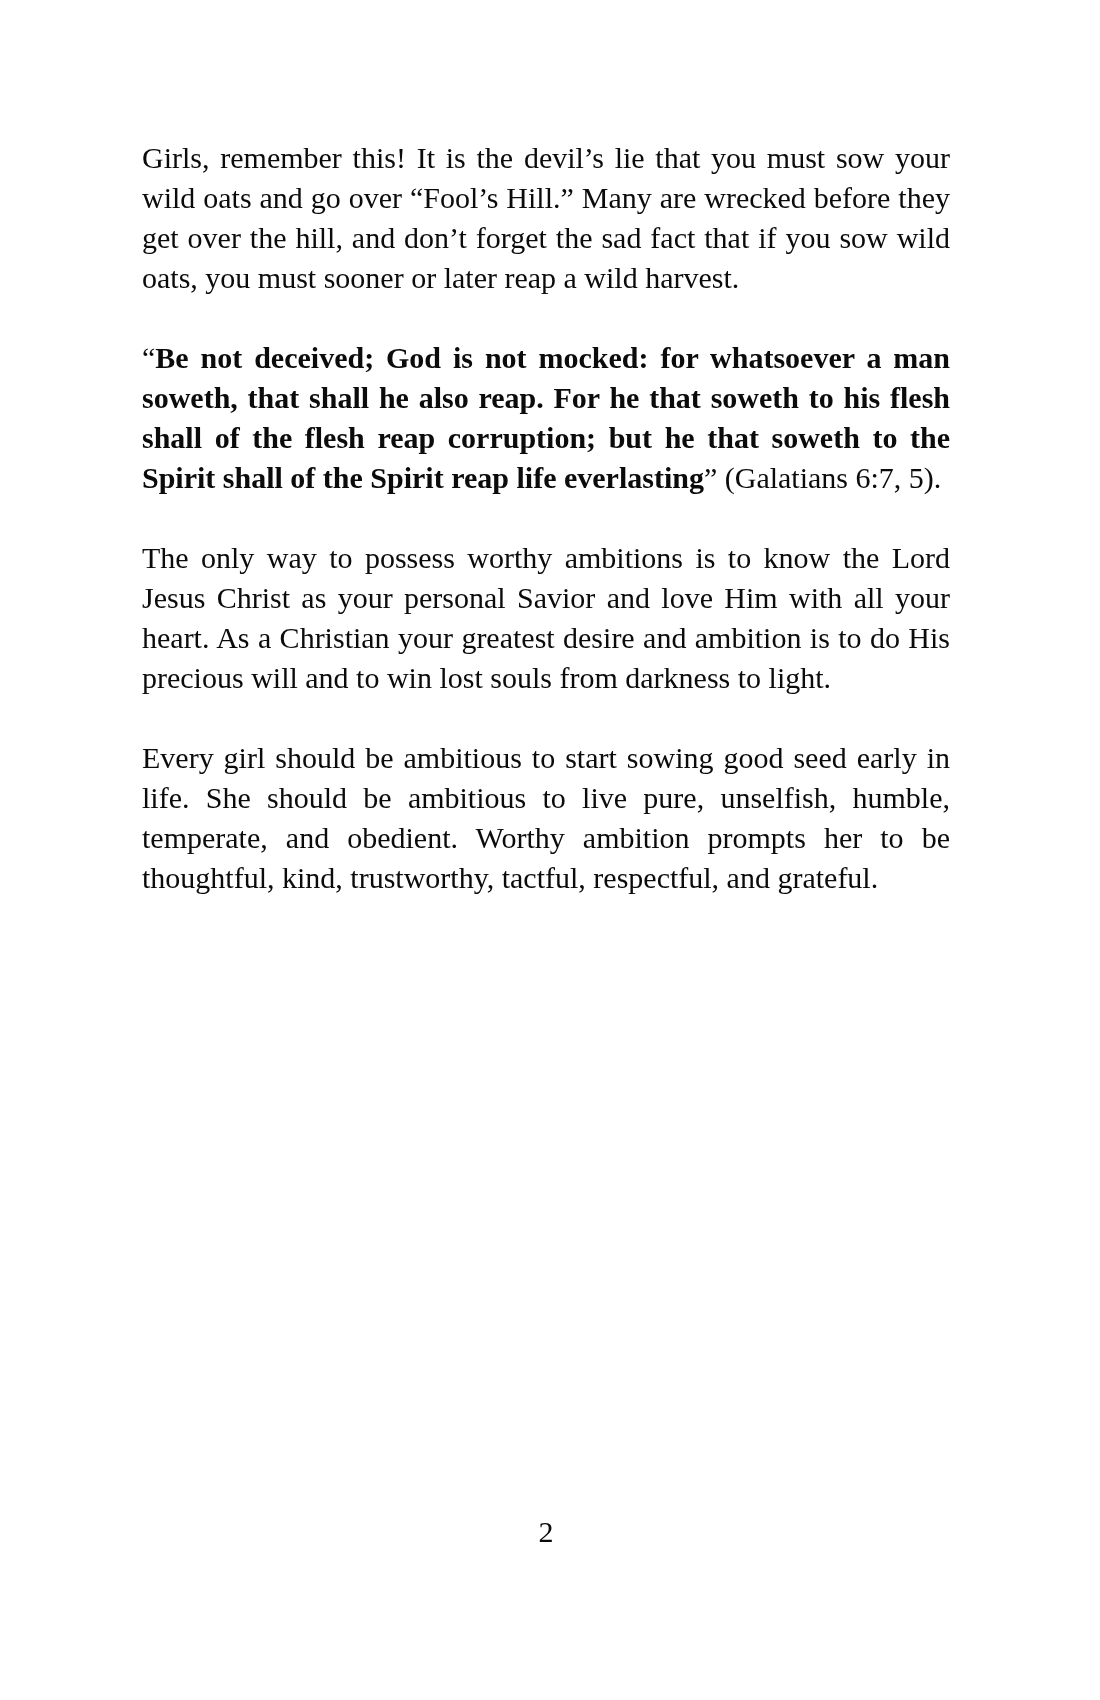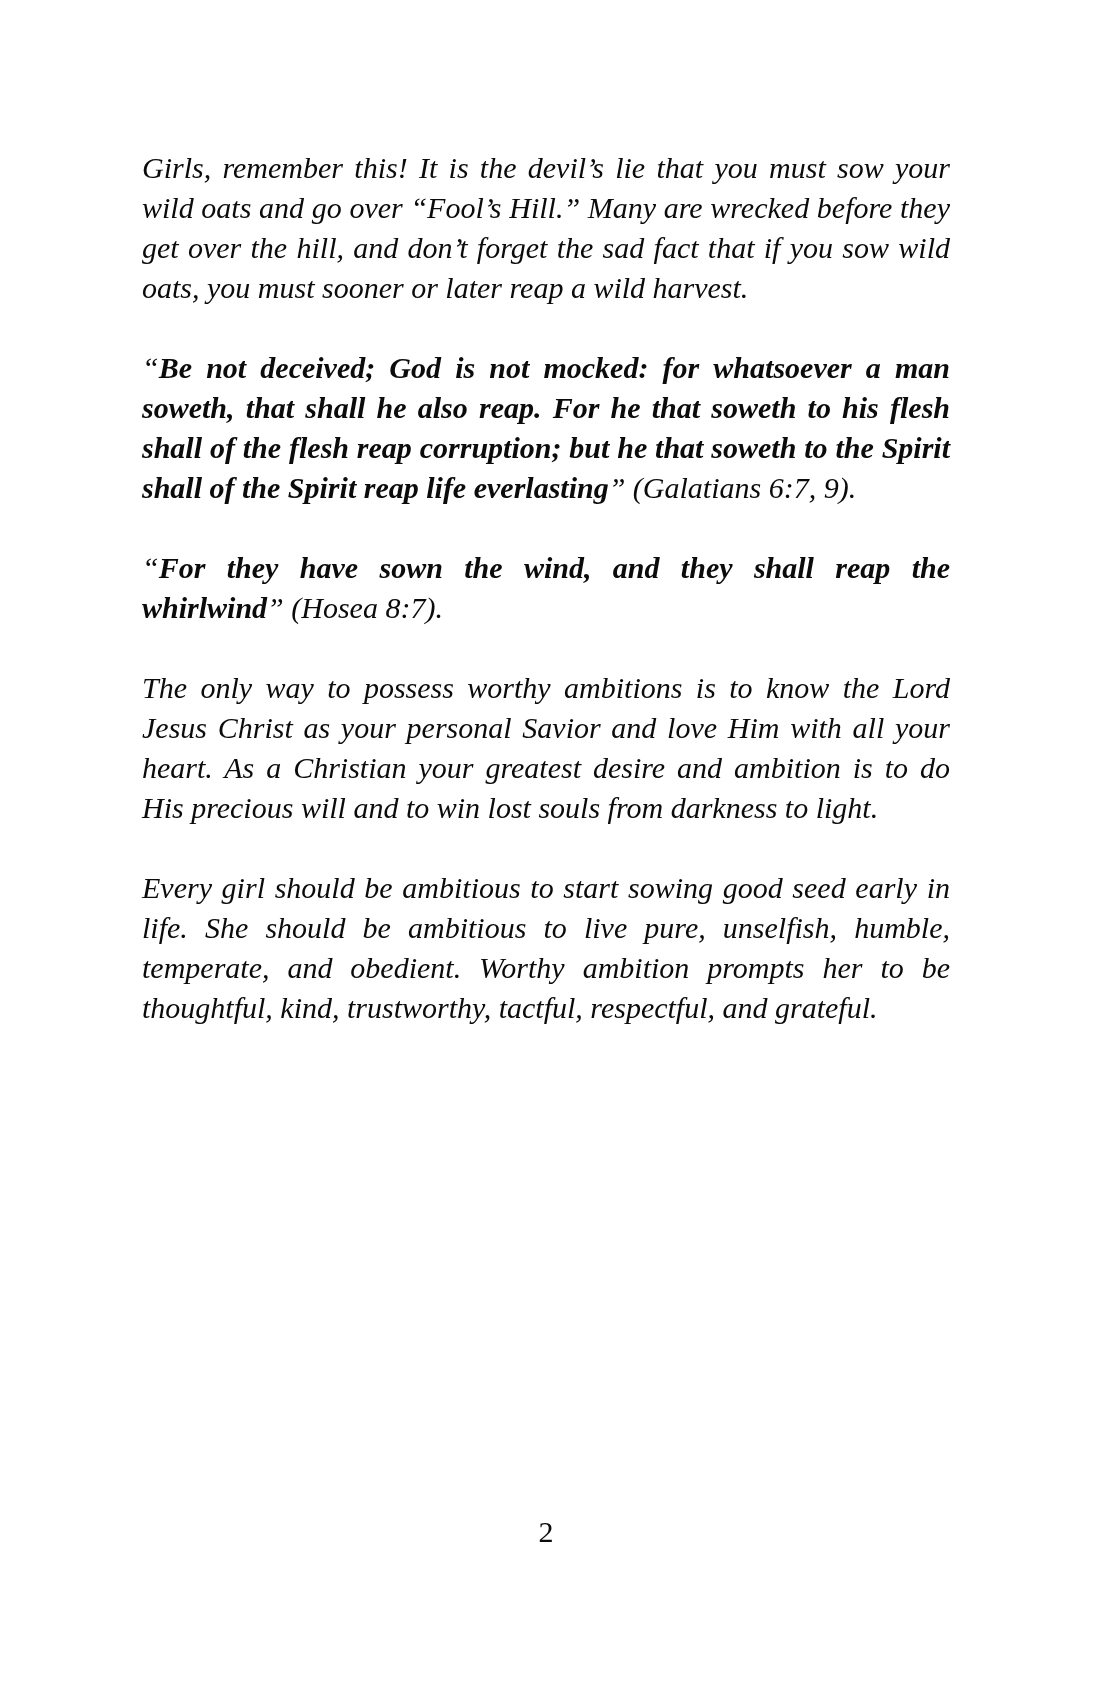--- a/index.html
+++ b/index.html
@@ -17,23 +17,22 @@
   .text-block {
     position: absolute;
     left: 142px;
     top: 138px;
     width: 808px;
     font-size: 30px;
     line-height: 40px;
     text-align: justify;
   }
   .para {
-    margin: 10px 0 40px 0;
+    margin: 0 0 40px 0;
     padding: 0;
-    font-style: italic;
   }
   .para:last-child {
     margin-bottom: 0;
   }
   .scripture b {
     font-weight: bold;
   }
   .scripture .ref {
     font-weight: normal;
   }
@@ -47,23 +46,22 @@
     line-height: 40px;
   }
 </style>
 </head>
 <body>
 
 <main class="text-block">
 
   <p class="para plain"><span>Girls, remember this! It is the devil’s lie that you must sow your wild oats and go over “Fool’s Hill.” Many are wrecked before they get over the hill, and don’t forget the sad fact that if you sow wild oats, you must sooner or later reap a wild harvest.</span></p>
 
-  <p class="para scripture"><span class="q">“</span><b>Be not deceived; God is not mocked: for whatsoever a man soweth, that shall he also reap. For he that soweth to his flesh shall of the flesh reap corruption; but he that soweth to the Spirit shall of the Spirit reap life everlasting</b><span class="q">”</span><span class="ref"> (Galatians 6:7, 9).</span></p>
+  <p class="para scripture"><span class="q">“</span><b>Be not deceived; God is not mocked: for whatsoever a man soweth, that shall he also reap. For he that soweth to his flesh shall of the flesh reap corruption; but he that soweth to the Spirit shall of the Spirit reap life everlasting</b><span class="q">”</span><span class="ref"> (Galatians 6:7, 5).</span></p>
 
-  <p class="para scripture"><span class="q">“</span><b>For they have sown the wind, and they shall reap the whirlwind</b><span class="q">”</span><span class="ref"> (Hosea 8:7).</span></p>
 
 
   <p class="para plain"><span>The only way to possess worthy ambitions is to know the Lord Jesus Christ as your personal Savior and love Him with all your heart. As a Christian your greatest desire and ambition is to do His precious will and to win lost souls from darkness to light.</span></p>
 
   <p class="para plain"><span>Every girl should be ambitious to start sowing good seed early in life. She should be ambitious to live pure, unselfish, humble, temperate, and obedient. Worthy ambition prompts her to be thoughtful, kind, trustworthy, tactful, respectful, and grateful.</span></p>
 
 </main>
 
 <div class="page-number">2</div>
 

